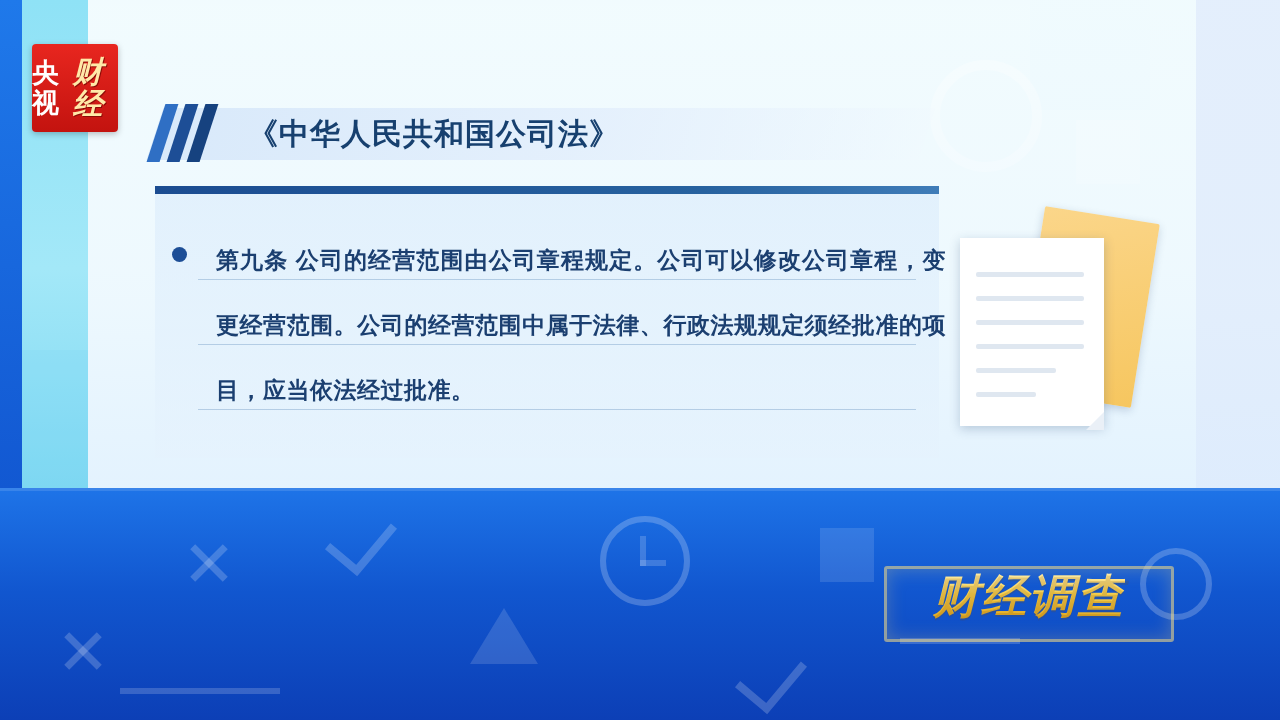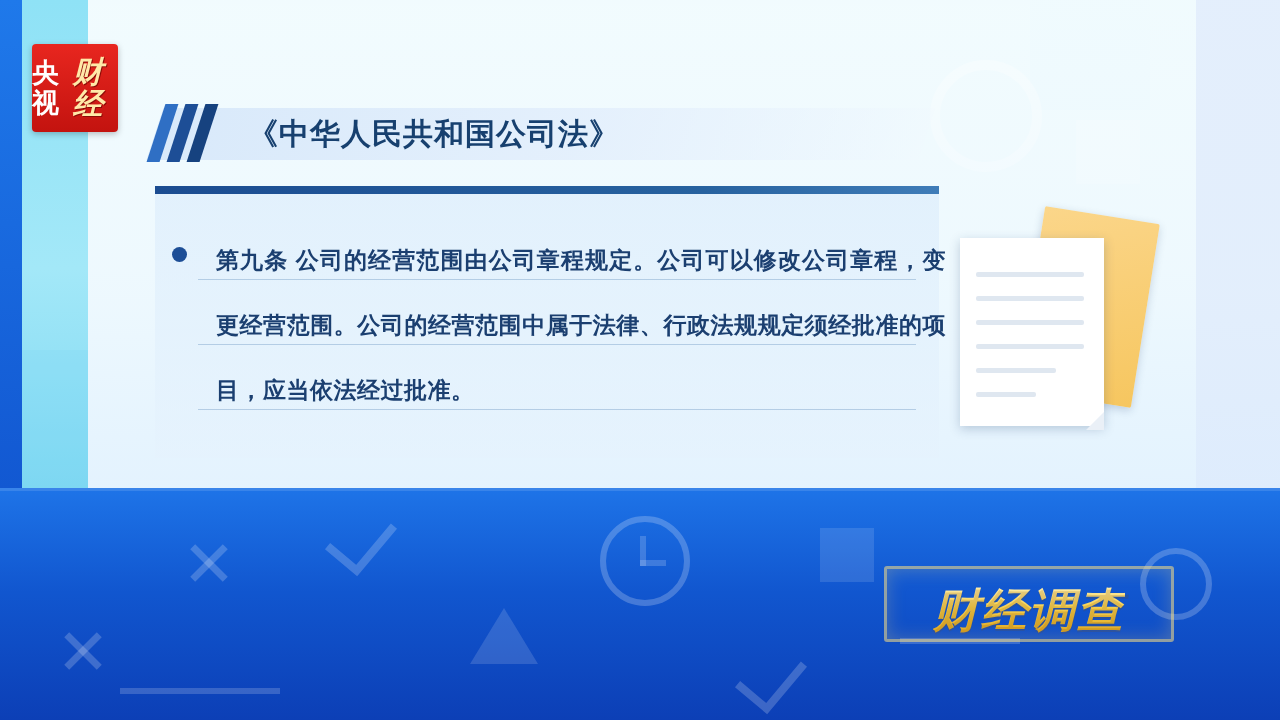--- a/index.html
+++ b/index.html
@@ -250,21 +250,21 @@
     border-left: 18px solid transparent;
     border-bottom: 18px solid #eaf0f7;
   }
 
   
   .show-logo {
     position: absolute;
     left: 884px; top: 566px;
     width: 290px; height: 76px;
     display: flex;
-    align-items: flex-end;
+    align-items: flex-start;
     justify-content: center;
   }
   .show-logo .txt {
     font-size: 46px;
     font-weight: bold;
     font-style: italic;
     letter-spacing: 2px;
     color: #f4d256;
     background: linear-gradient(180deg,#fff6c8 0%, #f6cf4d 45%, #d79a16 100%);
     -webkit-background-clip: text;

